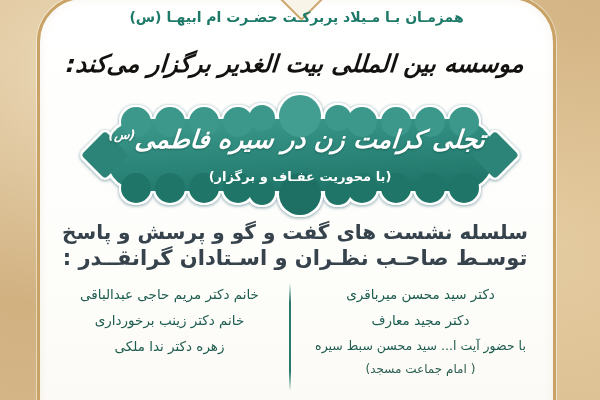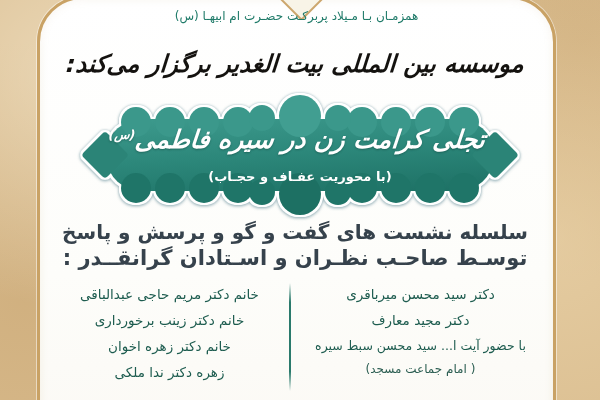--- a/index.html
+++ b/index.html
@@ -25,21 +25,21 @@
   }
   
   .diamond{
     position:absolute;left:282px;top:-26px;width:35px;height:35px;
     transform:rotate(45deg);
     background:#f8f4e7;border:2px solid #cda76e;border-radius:3px;
   }
   .line{position:absolute;text-align:center;white-space:nowrap;}
   .top-line{
     left:50px;right:57px;top:9px;
-    font-size:12px;font-weight:normal;color:#1e7a68;letter-spacing:.5px;
+    font-size:14px;font-weight:bold;color:#1e7a68;letter-spacing:.5px;
   }
   .org-line{
     left:60px;right:70px;top:50px;
     font-size:24px;font-weight:bold;font-style:italic;color:#14120f;
     transform:skewX(-4deg);
   }
   
   .cartouche-outer{
     position:absolute;left:85px;top:103px;width:430px;height:104px;
     filter:drop-shadow(0 1px 1.5px rgba(125,158,168,.65)) drop-shadow(0 0 1px rgba(125,158,168,.45));
@@ -139,35 +139,34 @@
       <div class="scallop b s4"></div>
       <div class="scallop b s5"></div>
       <div class="scallop b s6"></div>
       <div class="scallop b s7"></div>
       <div class="scallop b s8"></div>
       <div class="trefoil-side b ts1"></div>
       <div class="trefoil-side b ts2"></div>
       <div class="trefoil-main b"></div>
     </div>
     <div class="line banner-title"><span>تجلی کرامت زن در سیره فاطمی</span><sup>(س)</sup></div>
-    <div class="line banner-sub">(با محوریت عفـاف و حجـاب)</div>
+    <div class="line banner-sub">(با محوریت عفـاف و برگزار)</div>
   </div>
 
   <div class="line desc1">سلسله نشست های گفت و گو و پرسش و پاسخ</div>
   <div class="line desc2">توسـط صاحـب نظـران و اسـتادان گرانقــدر :</div>
 
   <div class="divider"></div>
 
   <div class="col col-right">
     <div class="speaker">دکتر سید محسن میرباقری</div>
     <div class="speaker">دکتر مجید معارف</div>
     <div class="speaker small">با حضور آیت ا... سید محسن سبط سیره</div>
     <div class="speaker-note">( امام جماعت مسجد)</div>
   </div>
 
   <div class="col col-left">
     <div class="speaker">خانم دکتر مریم حاجی عبدالباقی</div>
     <div class="speaker">خانم دکتر زینب برخورداری</div>
-    <div class="speaker">خانم دکتر زهره اخوان</div>
     <div class="speaker">زهره دکتر ندا ملکی</div>
   </div>
 
 </div>
 
 </body></html>

